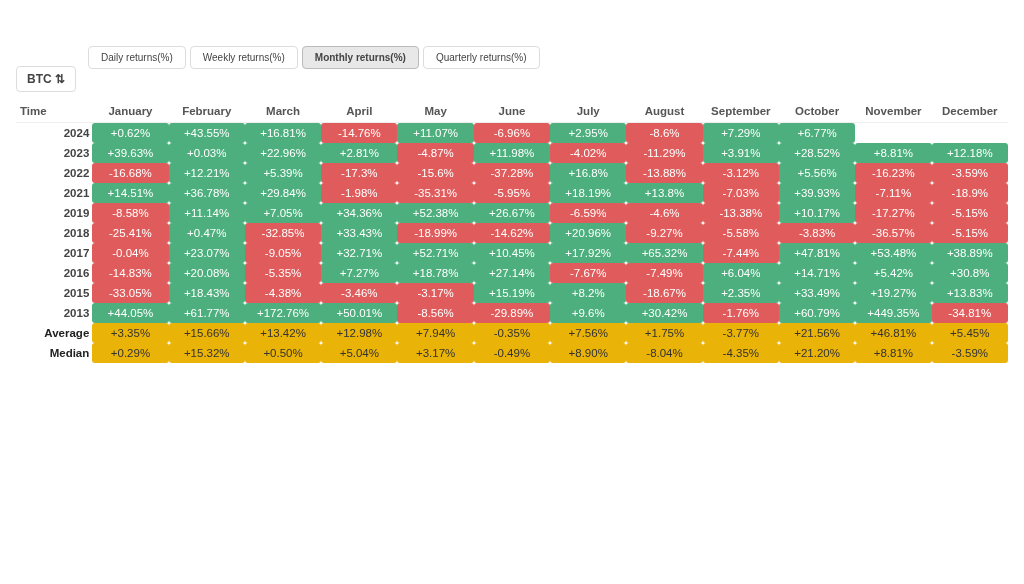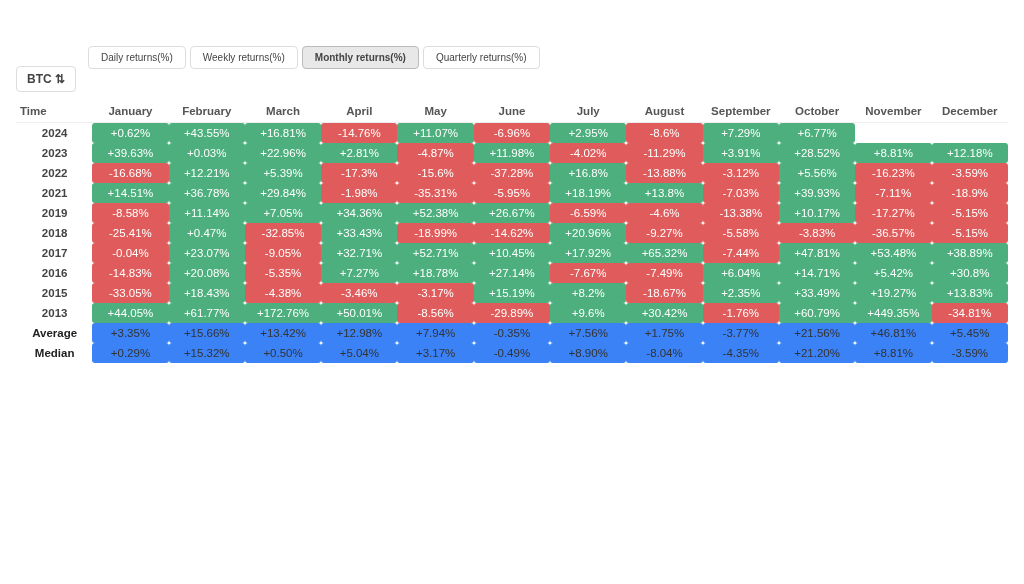--- a/index.html
+++ b/index.html
@@ -80,42 +80,42 @@
       text-align: left;
       padding-left: 4px;
     }
     td {
       padding: 4px 3px;
       text-align: center;
       font-size: 11.5px;
       font-weight: 500;
     }
     td:first-child {
-      text-align: center;
+      text-align: right;
       font-weight: 600;
       color: #444;
       font-size: 11.5px;
       padding-left: 4px;
     }
     tr:nth-child(even) td:first-child { }
     .cell-green {
       background: #4caf7d;
       color: #fff;
       border-radius: 3px;
     }
     .cell-red {
       background: #e05c5c;
       color: #fff;
       border-radius: 3px;
     }
     .cell-empty {
       background: transparent;
     }
     .cell-avg {
-      background: #3b82f6;
+      background: #eab308;
       color: #333;
       border-radius: 3px;
     }
     .row-avg td:first-child, .row-median td:first-child {
       font-weight: 700;
       color: #222;
     }
   </style>
 </head>
 <body>

